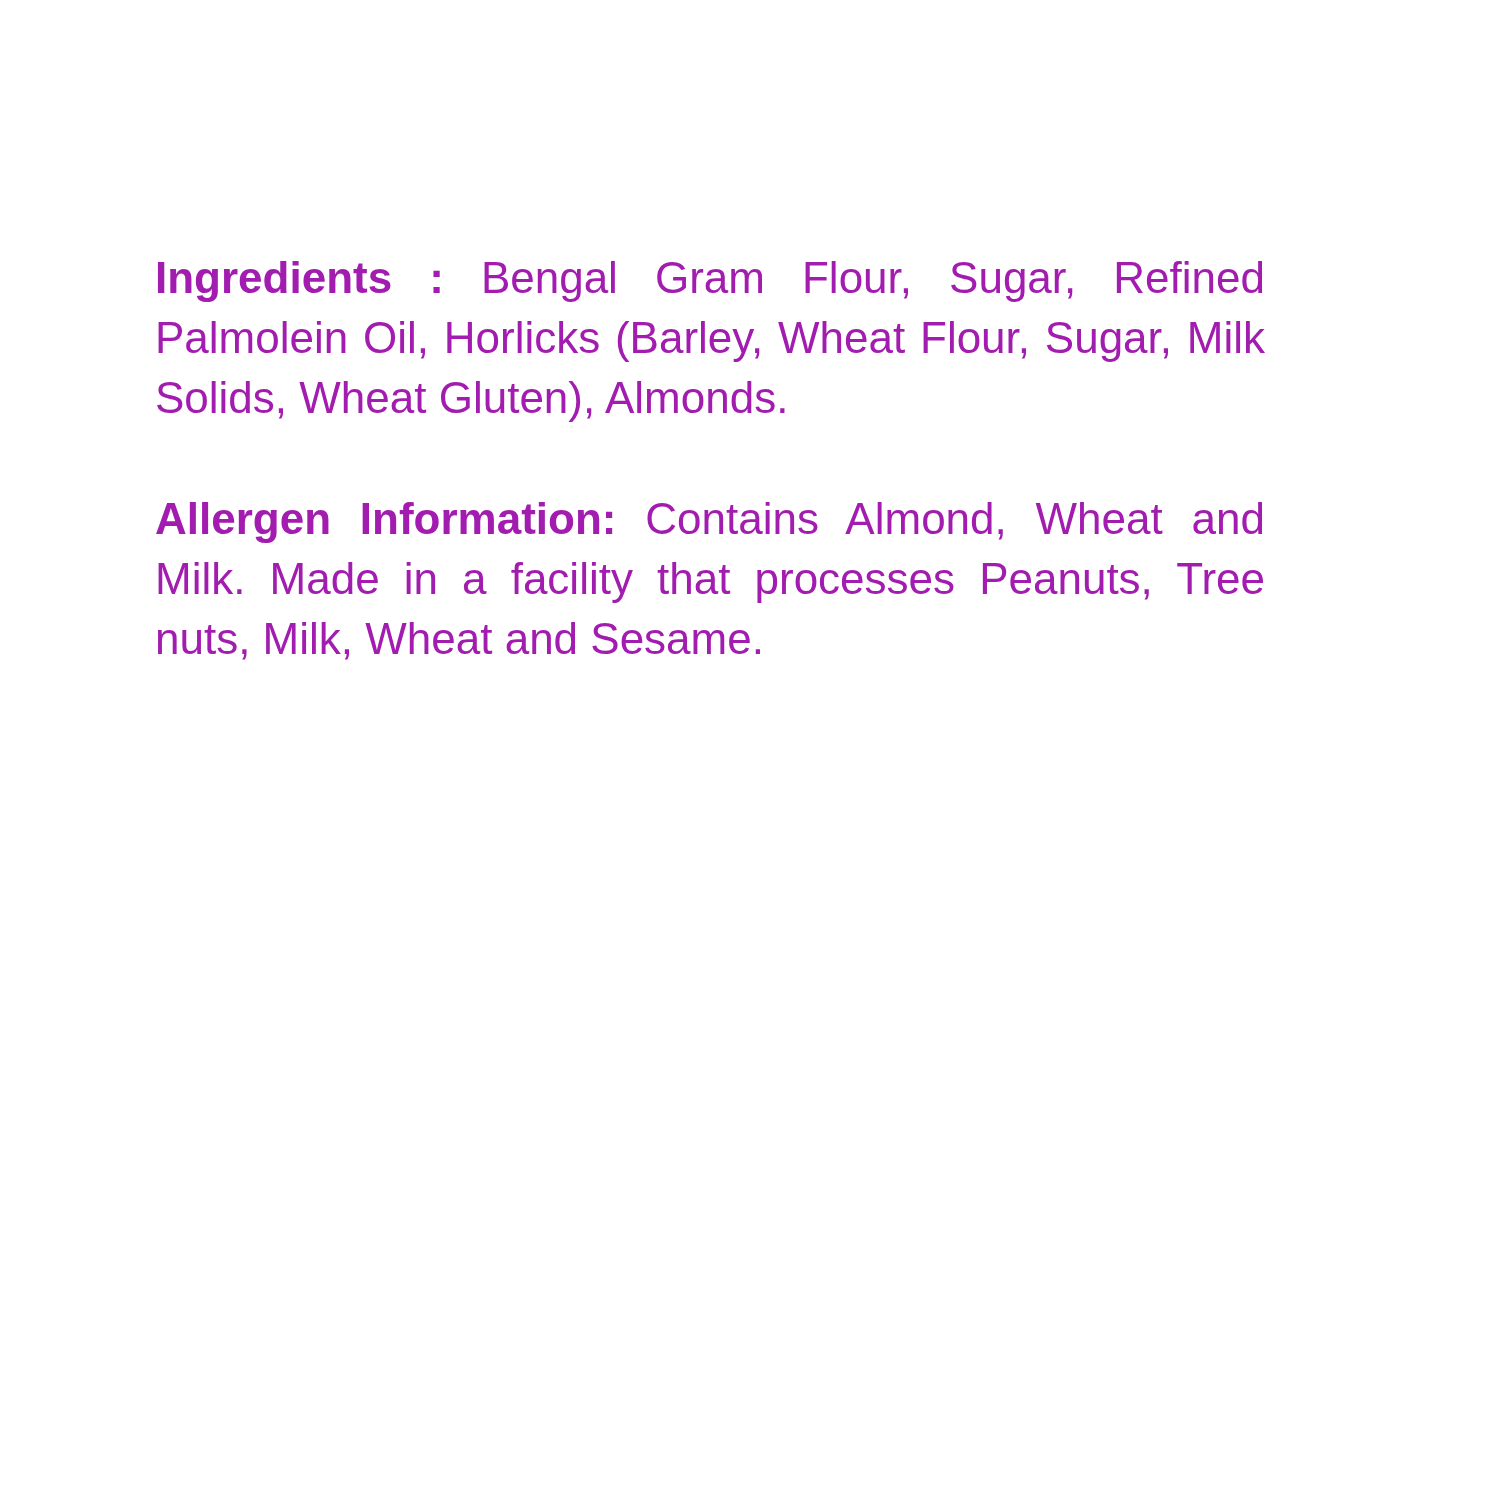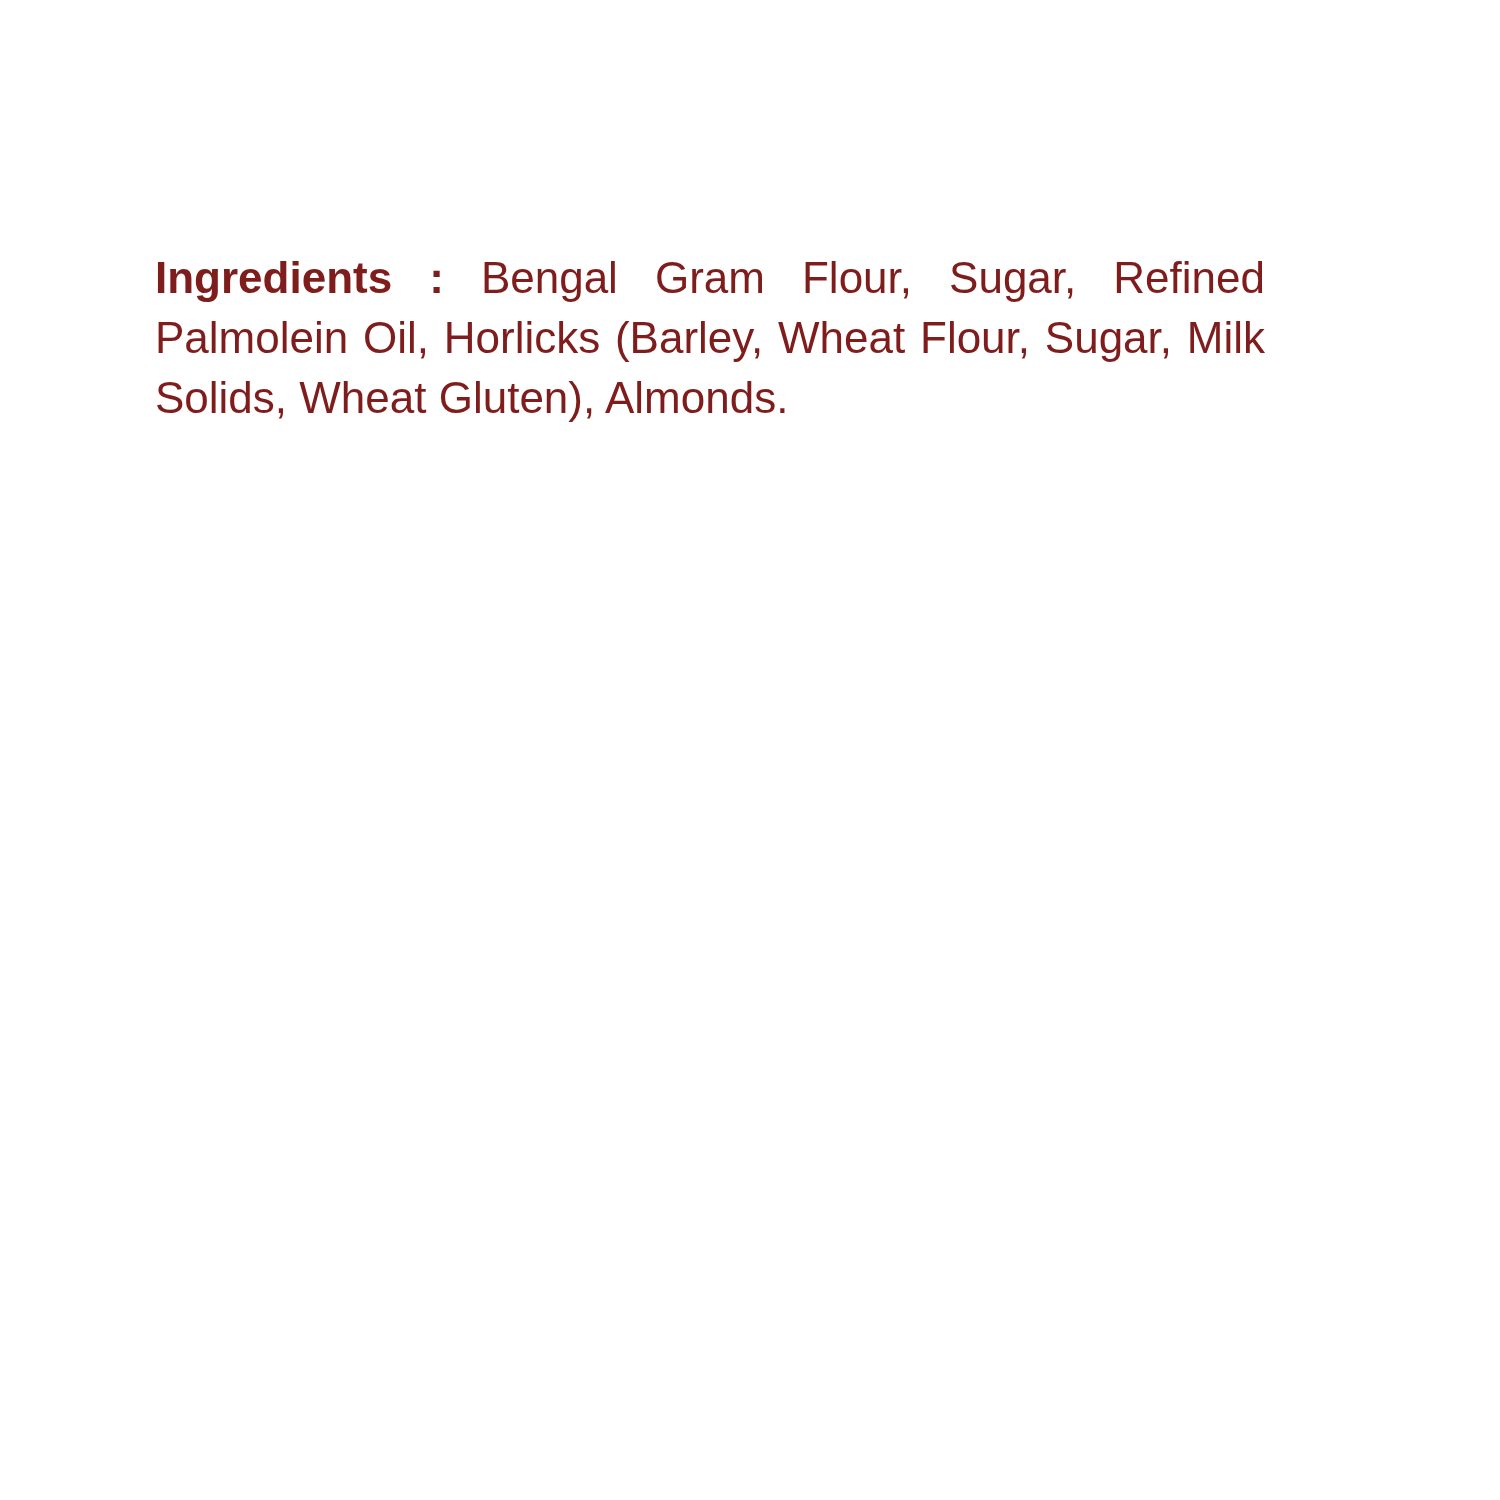--- a/index.html
+++ b/index.html
@@ -18,35 +18,39 @@
     position: absolute;
     left: 155px;
     top: 248px;
     width: 1110px;
   }
   .para {
     font-size: 44px;
     line-height: 1.36;
     text-align: justify;
     text-justify: inter-word;
-    color: #7f1d1d;
+    color: #a21caf;
     margin: 0;
   }
   .para + .para {
     margin-top: 62px;
   }
   .para-heading {
     font-weight: bold;
   }
   
 </style>
 </head>
 <body>
 
 <div class="label-sheet">
 
   <p class="para">
     <span class="para-heading">Ingredients : </span>
     <span class="para-body">Bengal Gram Flour, Sugar, Refined Palmolein Oil, Horlicks (Barley, Wheat Flour, Sugar, Milk Solids, Wheat Gluten), Almonds.</span>
   </p>
 
+  <p class="para">
+    <span class="para-heading">Allergen Information: </span>
+    <span class="para-body">Contains Almond, Wheat and Milk. Made in a facility that processes Peanuts, Tree nuts, Milk, Wheat and Sesame.</span>
+  </p>
 
 </div>
 
 </body></html>

